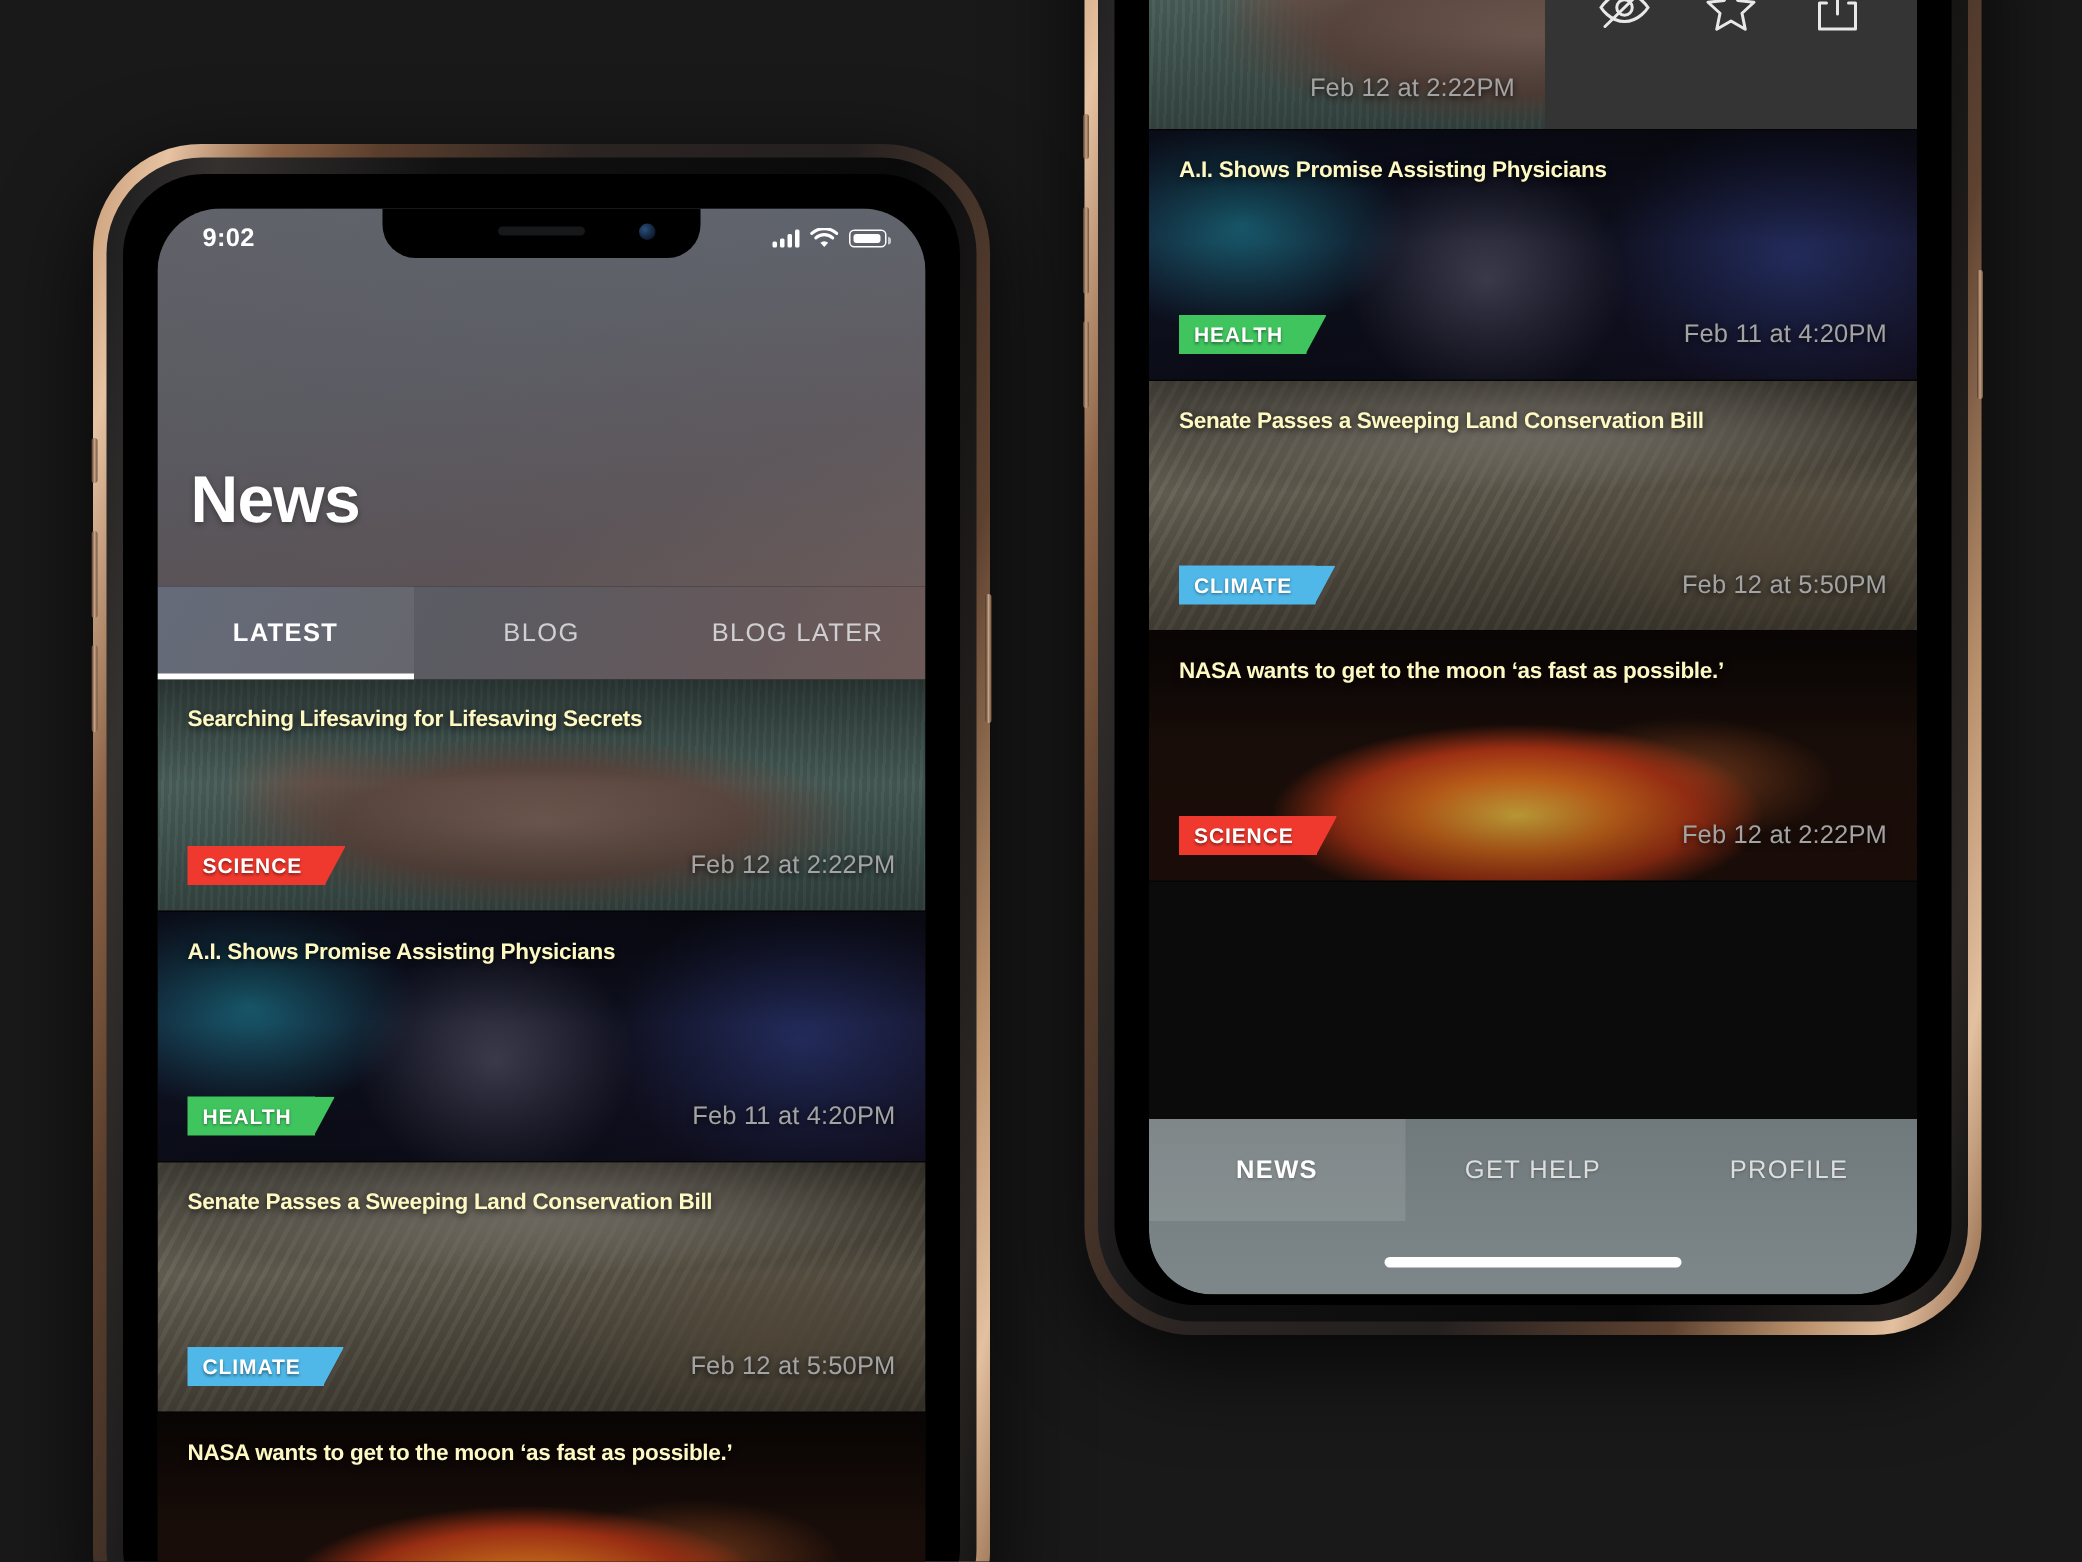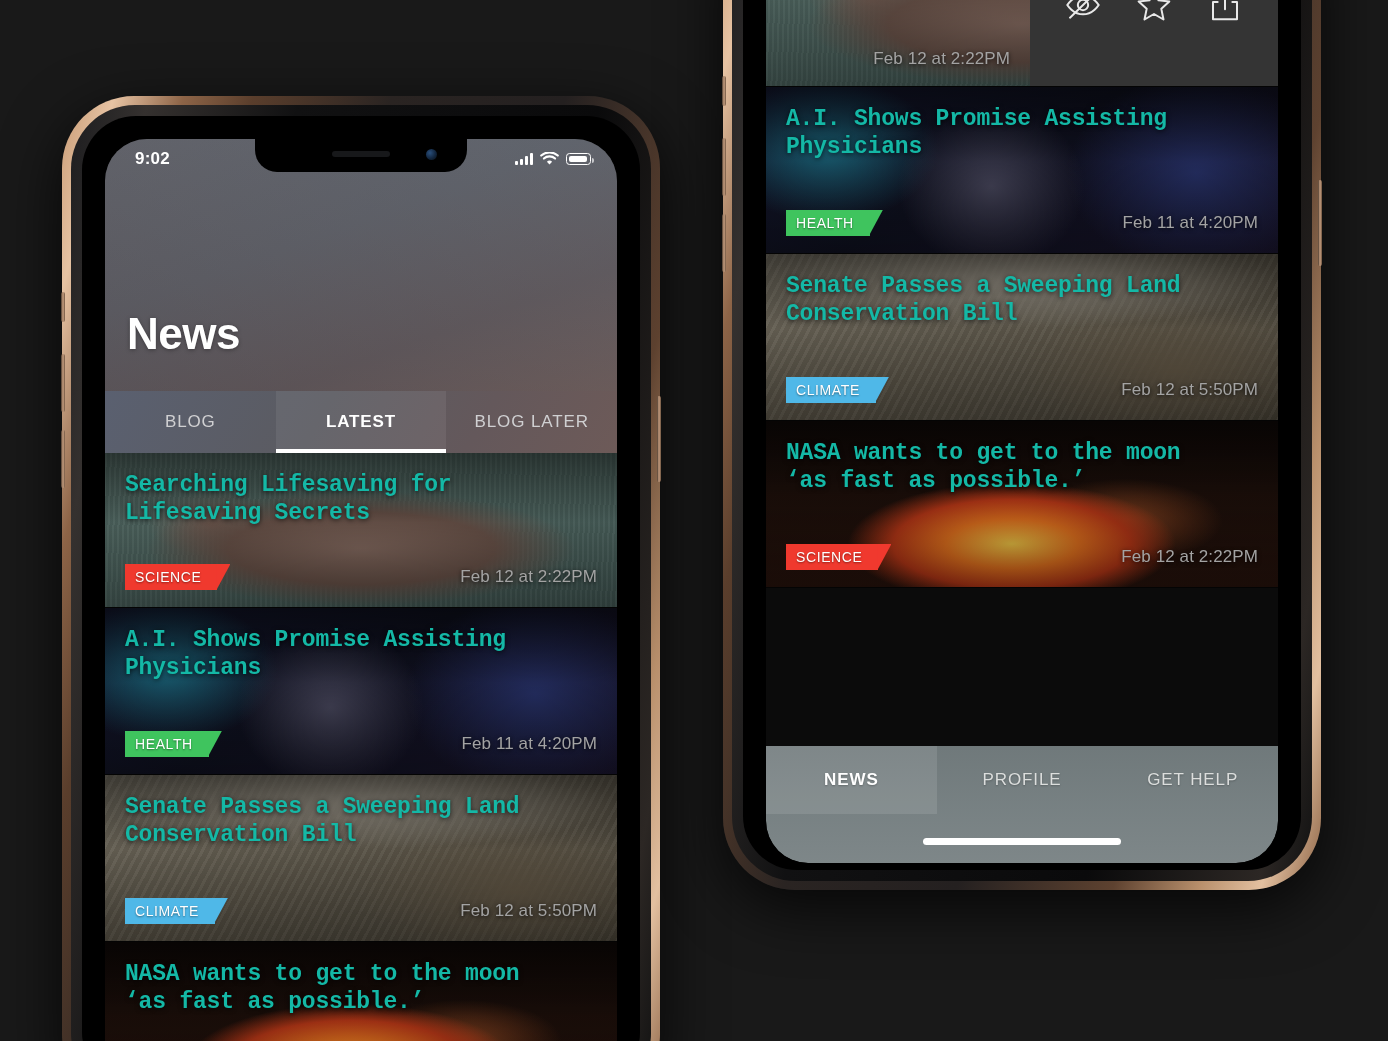--- a/index.html
+++ b/index.html
@@ -116,34 +116,33 @@
     position: relative; overflow: hidden;
     border-bottom: 1px solid rgba(0,0,0,.55);
   }
   .card-bg { position: absolute; inset: 0; }
   .card-shade {
     position: absolute; inset: 0;
     background: linear-gradient(180deg, rgba(0,0,0,.55) 0%, rgba(0,0,0,.18) 45%, rgba(0,0,0,.38) 100%);
   }
   .card-body { position: relative; height: 100%; padding: 18px 20px 0 20px; }
   .card-title {
-    color: #14b8a6; font-weight: bold; line-height: 1.22;
-    font-size: 23px; letter-spacing: -.2px;
+    color: #fef9c3; font-weight: bold; line-height: 1.22;
+    font-size: 15px; letter-spacing: -.2px;
     text-shadow: 0 1px 5px rgba(0,0,0,.75);
     max-width: 86%;
-    font-family: Liberation Mono, monospace;
   }
   .card-foot {
     position: absolute; left: 20px; right: 20px; bottom: 17px;
     display: flex; align-items: center; justify-content: space-between;
   }
   .tag {
     position: relative; height: 26px; padding: 0 16px 0 10px;
     display: flex; align-items: center;
-    color: #fff; font-size: 14px; font-weight: normal; letter-spacing: .6px;
+    color: #fff; font-size: 14px; font-weight: bold; letter-spacing: .6px;
     text-shadow: 0 1px 2px rgba(0,0,0,.45);
     text-align: right;
   }
   .tag::after {
     content:''; position:absolute; right:-13px; top:0; bottom:0; width: 14px;
     background: inherit;
     clip-path: polygon(0 0, 100% 0, 0 100%);
   }
   .card-date {
     color: #a3a3a3; font-size: 17px; letter-spacing: .1px;
@@ -257,22 +256,22 @@
               <i></i>
             </span>
         </div>
       </div>
 
       <div class="header">
         <div class="page-title">News</div>
       </div>
 
       <div class="tabs">
+        <div class="tab active">LATEST</div>
         <div class="tab">BLOG</div>
-        <div class="tab active">LATEST</div>
         <div class="tab">BLOG LATER</div>
       </div>
 
       <div class="feed">
 
         <div class="card" style="height:155px">
           <div class="card-bg bg-tardigrade"></div>
           <div class="card-shade"></div>
           <div class="card-body">
             <div class="card-title">Searching Lifesaving for Lifesaving Secrets</div>
@@ -400,22 +399,22 @@
             </div>
           </div>
         </div>
 
 
       </div>
 
       <div class="tabbar">
         <div class="tabbar-row">
           <div class="tabbar-item active">NEWS</div>
+          <div class="tabbar-item">GET HELP</div>
           <div class="tabbar-item">PROFILE</div>
-          <div class="tabbar-item">GET HELP</div>
         </div>
         <div class="home-indicator"></div>
       </div>
 
     </div>
   </div>
 
 </div>
 
 </body></html>

